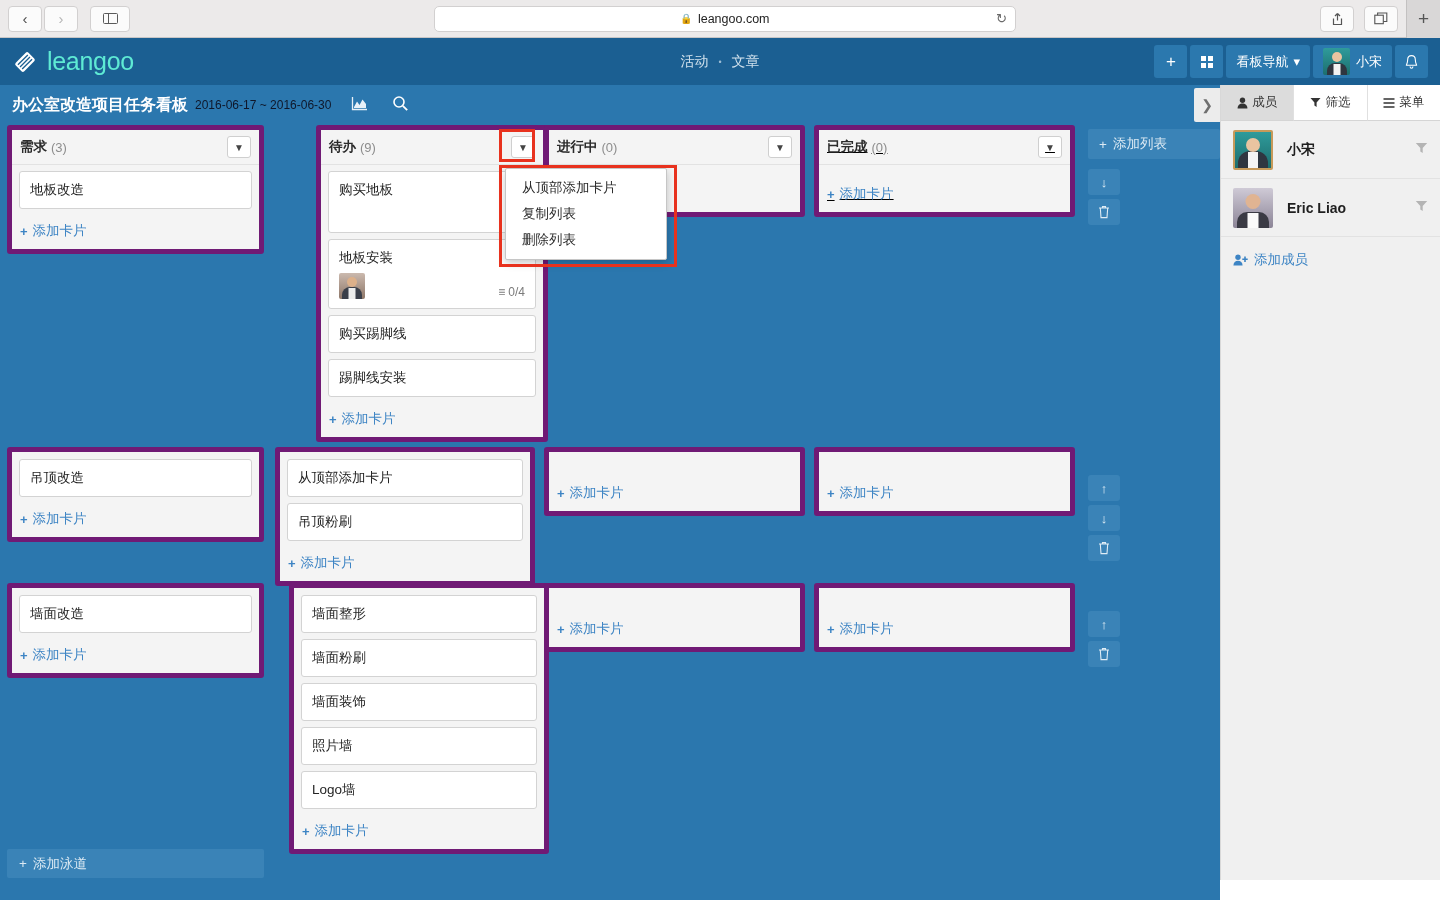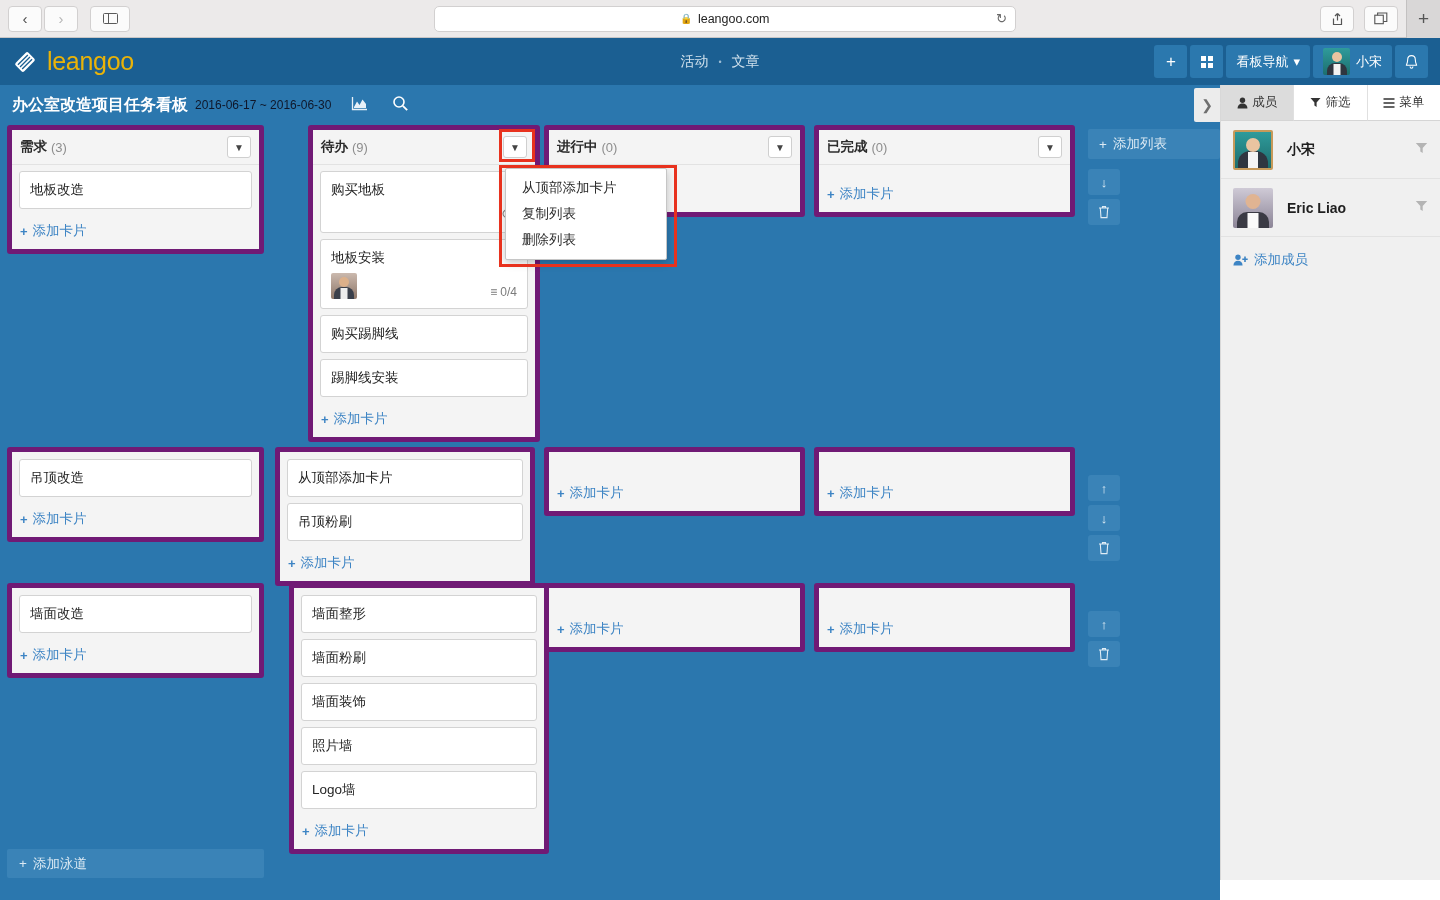--- a/index.html
+++ b/index.html
@@ -44,21 +44,21 @@
     border-left: 1px solid #c3c1c1;
   }
   .sidebar-toggle-icon { display:inline-block; width:15px; height:11px; border:1.4px solid #5a5a5a; border-radius:1.5px; position:relative; }
   .sidebar-toggle-icon::after { content:""; position:absolute; left:4px; top:0; bottom:0; width:1.4px; background:#5a5a5a; }
 
   
   .topnav {
     position: absolute; top: 38px; left: 0; width: 1440px; height: 47px;
     background: #1b5f92; display: flex; align-items: center;
   }
-  .logo { display: flex; align-items: center; margin-left: 12px; color: #eab308; text-align: center; }
+  .logo { display: flex; align-items: center; margin-left: 12px; color: #5eead4; text-align: center; }
   .logo-mark {
     width: 26px; height: 26px; margin-right: 9px; position: relative;
     transform: rotate(0deg);
   }
   .logo-text { font-size: 25px; letter-spacing: -0.3px; font-weight: 400; }
   .nav-center {
     position: absolute; left: 0; right: 0; top: 0; height: 47px;
     display: flex; align-items: center; justify-content: center;
     gap: 10px; color: #cfe0ec; font-size: 14px; pointer-events: none;
   }
@@ -319,21 +319,21 @@
         <div class="list-body">
           <div class="card">地板改造</div>
         </div>
         <div class="add-card">
           <span class="plus">+</span>
           <span>添加卡片</span>
         </div>
       </div>
     </div>
 
-    <div class="lane-col" style="left:280px; width:260px;padding-left:28px;">
+    <div class="lane-col" style="left:288px; width:260px;padding-left:28px;">
       <div class="list">
         <div class="list-header">
           <span class="list-title">待办</span>
           <span class="list-count">(9)</span>
           <span class="list-caret">▼</span>
         </div>
         <div class="list-body">
           <div class="card tall">
             <span>购买地板</span>
             <span class="badge-comment">
@@ -373,21 +373,21 @@
           <span class="list-count">(0)</span>
           <span class="list-caret">▼</span>
         </div>
         <div class="add-card" style="padding-top:20px;">
           <span class="plus">+</span>
           <span>添加卡片</span>
         </div>
       </div>
     </div>
 
-    <div class="lane-col" style="left:814px; width:261px;">
+    <div class="lane-col" style="left:814px; width:261px;text-decoration:underline;">
       <div class="list empty-list">
         <div class="list-header">
           <span class="list-title">已完成</span>
           <span class="list-count">(0)</span>
           <span class="list-caret">▼</span>
         </div>
         <div class="add-card" style="padding-top:20px;">
           <span class="plus">+</span>
           <span>添加卡片</span>
         </div>

